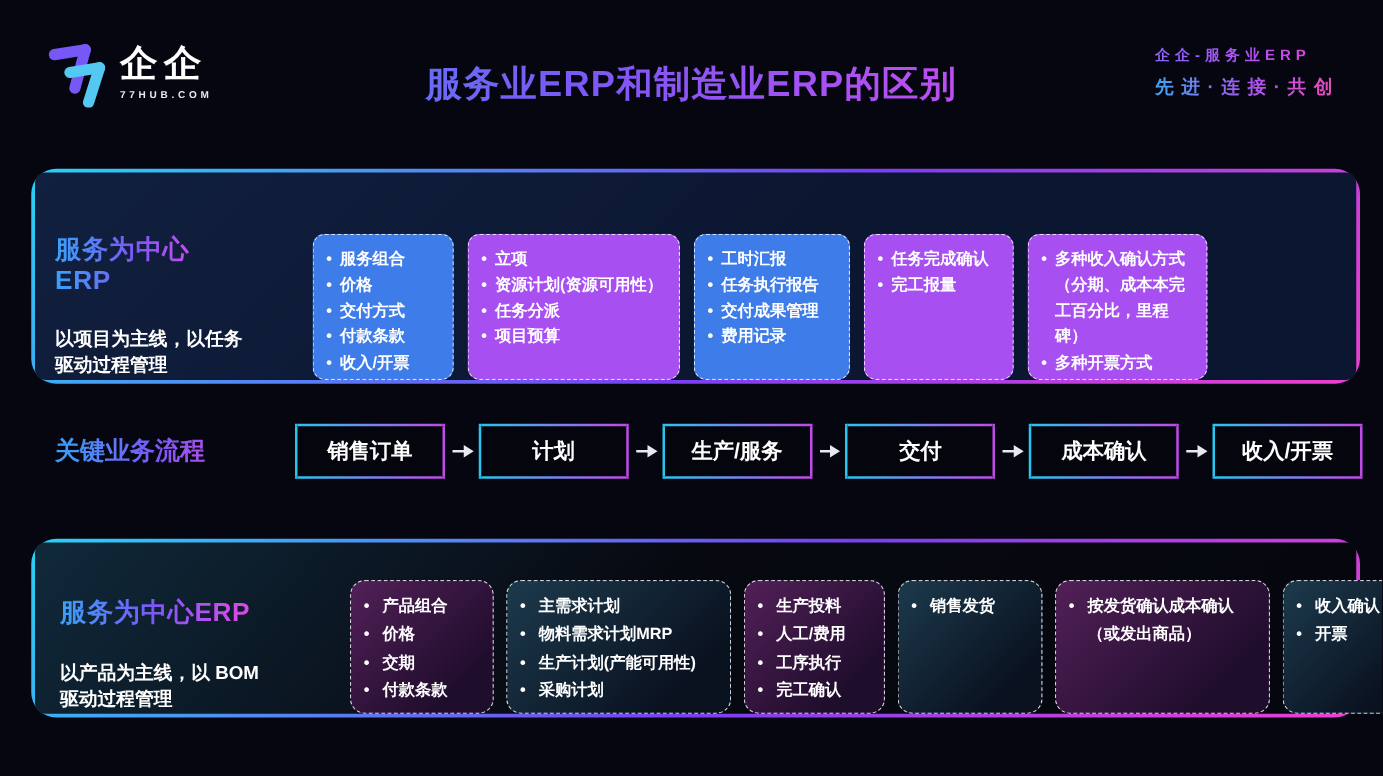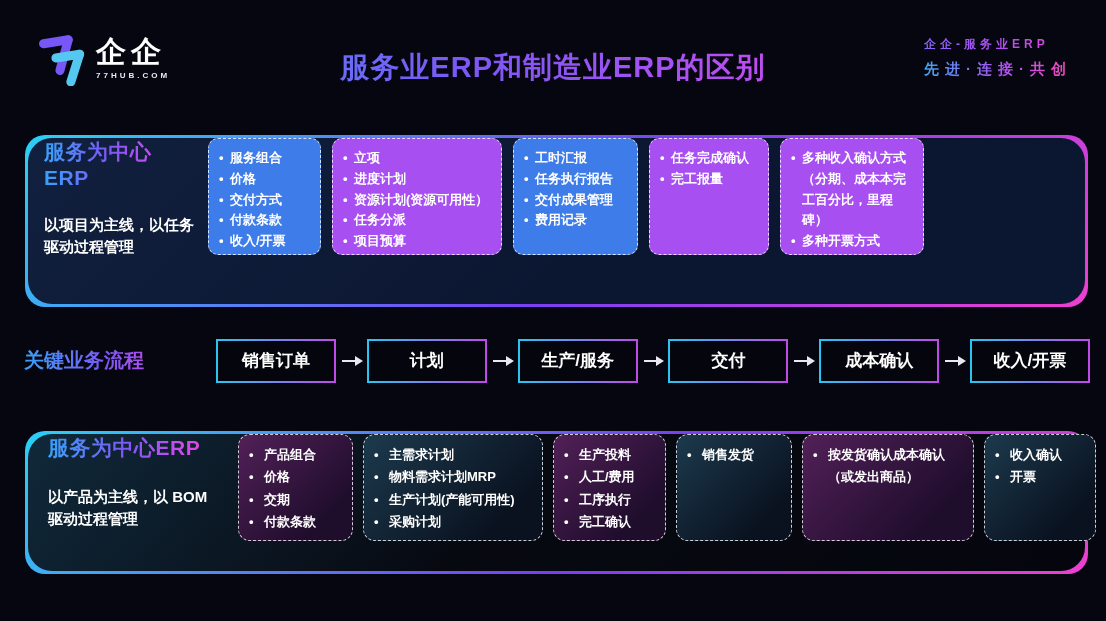--- a/index.html
+++ b/index.html
@@ -27,32 +27,32 @@
                  -webkit-background-clip:text; background-clip:text; color:transparent; }
   .brand-line2 { font-size:15px; font-weight:bold; letter-spacing:6px; margin-top:7px;
                  background:linear-gradient(90deg,#3fa6f2 0%,#a855f2 50%,#f24ab8 100%);
                  -webkit-background-clip:text; background-clip:text; color:transparent; }
 
   
   .panel { position:absolute; left:25px; width:1063px; border-radius:20px; padding:3px;
            background:linear-gradient(135deg,#2ad1f5 0%,#7a3ff2 55%,#ee3fd0 100%); }
   .panel-top { top:135px; height:172px; }
   .panel-bottom { top:431px; height:143px; }
-  .panel-inner { width:100%; height:100%; border-radius:24px; display:flex; align-items:flex-start; }
+  .panel-inner { width:100%; height:100%; border-radius:8px; display:flex; align-items:flex-end; }
   .panel-top .panel-inner { background:linear-gradient(135deg,#11203f 0%,#0b1630 60%); padding:0 12px 0 12px; }
   .panel-bottom .panel-inner { background:linear-gradient(130deg,#10293a 0%,#070911 45%,#05060d 100%); padding:0 10px 0 16px; }
 
   .label-col { flex-shrink:0; }
   .panel-top .label-col { width:150px; margin-right:14px; margin-left:4px; }
   .panel-bottom .label-col { width:178px; margin-right:12px; margin-left:4px; }
   .section-label { font-size:21px; font-weight:bold; letter-spacing:0.5px; }
   .section-desc { color:#fff; font-size:15px; font-weight:bold; line-height:1.45; margin-top:24px; }
 
   
-  .cards { display:flex; align-items:stretch; }
+  .cards { display:flex; align-items:stretch;margin-left:42px; }
   #service-cards { gap:11px; height:117px; }
   #product-cards { gap:10px; height:107px; }
   .card { border-radius:10px; border:1px dashed rgba(255,255,255,0.78);
           color:#fff; font-weight:bold; padding:9px 8px 8px 10px; }
   .card ul { list-style:none; font-size:13px; line-height:1.6; }
   .card li { position:relative; padding-left:11px; }
   .card li::before { content:"\2022"; position:absolute; left:0; }
   .card.blue   { background:#3e7de9; }
   .card.purple { background:#a84ff2; }
   .card.dark-purple { background:linear-gradient(135deg,#522058 0%,#1f0d2c 78%); border-radius:12px; }
@@ -67,21 +67,21 @@
   #service-cards .card:nth-child(6){ width:138px; }
 
   #product-cards .card:nth-child(1){ width:115px; }
   #product-cards .card:nth-child(2){ width:180px; }
   #product-cards .card:nth-child(3){ width:113px; }
   #product-cards .card:nth-child(4){ width:116px; }
   #product-cards .card:nth-child(5){ width:172px; }
   #product-cards .card:nth-child(6){ width:112px; }
 
   
-  .flow { position:absolute; top:338px; left:24px; right:16px; height:45px;
+  .flow { position:absolute; top:338px; left:44px; right:16px; height:45px;
           display:flex; align-items:center; }
   .flow-label { width:192px; flex-shrink:0; font-size:20px; font-weight:bold; }
   .flow-steps { flex:1; display:flex; align-items:center; }
   .flow-box { width:120px; height:44px; flex-shrink:0; background:#05050d;
               border:2px solid; border-image:linear-gradient(90deg,#29c5f0,#c04ae8) 1;
               display:flex; align-items:center; justify-content:center;
               color:#fff; font-size:17px; font-weight:bold; }
   .flow-arrow { flex:1; height:2px; background:#e8e8ee; position:relative; margin:0 6px; }
   .flow-arrow::after { content:""; position:absolute; right:-2px; top:-4px;
               border-left:8px solid #e8e8ee; border-top:5px solid transparent;
@@ -126,21 +126,20 @@
               <li>服务组合</li>
               <li>价格</li>
               <li>交付方式</li>
               <li>付款条款</li>
               <li>收入/开票</li>
             </ul>
           </div>
           <div class="card purple">
             <ul>
               <li>立项</li>
-              <li>进度计划</li>
               <li>资源计划(资源可用性）</li>
               <li>任务分派</li>
               <li>项目预算</li>
             </ul>
           </div>
           <div class="card blue">
             <ul>
               <li>工时汇报</li>
               <li>任务执行报告</li>
               <li>交付成果管理</li>

